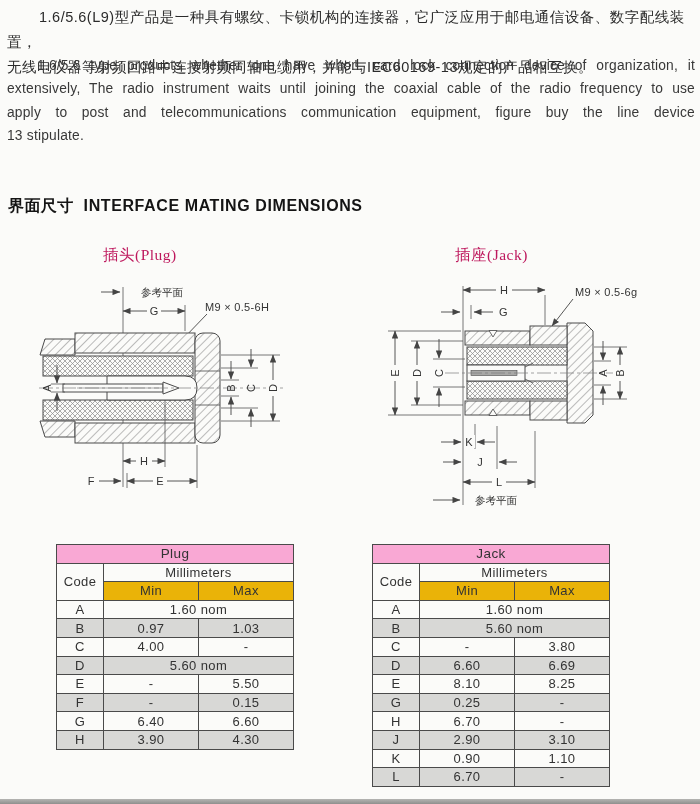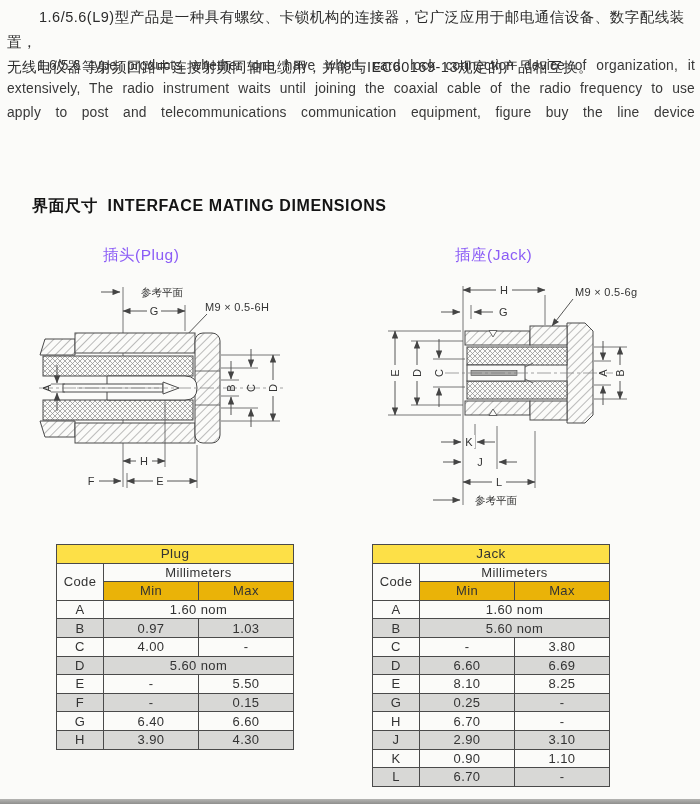--- a/index.html
+++ b/index.html
@@ -7,29 +7,29 @@
         font-family:"Liberation Sans","DejaVu Sans",sans-serif;color:#2e2e2e;}
   .abs{position:absolute;}
   
   .zh-line{width:688px;font-size:14.5px;line-height:25px;letter-spacing:.5px;color:#2b2b2b;}
   .zh-indent{text-indent:32px;}
   .en-line{width:688px;font-size:13.8px;line-height:23.4px;color:#383838;
            text-align:justify;text-align-last:justify;letter-spacing:.2px;}
   .en-first{text-indent:30px;}
   .en-last{text-align-last:left;}
   
-  .heading{font-size:16px;font-weight:bold;color:#141414;letter-spacing:.4px;margin-left:24px;}
+  .heading{font-size:16px;font-weight:bold;color:#141414;letter-spacing:.4px;}
   .heading .en{margin-left:10px;letter-spacing:.6px;}
-  .draw-title{font-size:15.5px;color:#8b5cf6;letter-spacing:.5px;}
+  .draw-title{font-size:15.5px;color:#be185d;letter-spacing:.5px;font-family:Liberation Serif, serif;}
   
   table.dim{border-collapse:collapse;table-layout:fixed;width:237px;
             font-size:13px;color:#333;letter-spacing:.4px;}
   table.dim td,table.dim th{border:1.4px solid #4a4a4a;text-align:center;
             height:17.6px;padding:0;font-weight:normal;overflow:hidden;}
-  table.dim .ttl{background:#fde047;font-size:13.5px;}
+  table.dim .ttl{background:#f9a8d4;font-size:13.5px;}
   table.dim .hdr{background:#eab308;}
   table.dim tr.shade td{background:#d8d8d6;}
   table.dim col.c-code{width:47px;}
   table.dim col.c-min{width:95px;}
   table.dim col.c-max{width:95px;}
   
   svg text{font-family:"Liberation Sans","DejaVu Sans",sans-serif;fill:#333;}
   .dimtxt{font-size:11px;}
   .cjktxt{font-size:10.5px;}
   .m9txt{font-size:11px;letter-spacing:.3px;}
@@ -43,20 +43,21 @@
 
   <div class="abs" style="left:7px;top:5px;">
     <div class="zh-line zh-indent">1.6/5.6(L9)型产品是一种具有螺纹、卡锁机构的连接器，它广泛应用于邮电通信设备、数字配线装置，</div>
     <div class="zh-line">无线电仪器等射频回路中连接射频同轴电缆用，并能与IEC60169-13规定的产品相互换。</div>
   </div>
 
   <div class="abs" style="left:7px;top:54px;">
     <div class="en-line en-first">1.6/5.6 type products whether one have whorl, card lock connection device of organization, it</div>
     <div class="en-line">extensively, The radio instrument waits until joining the coaxial cable of the radio frequency to use</div>
     <div class="en-line">apply to post and telecommunications communication equipment, figure buy the line device</div>
+    <div class="en-line en-last">13 stipulate.</div>
   </div>
 
   <div class="abs heading" style="left:8px;top:196px;">
     <span>界面尺寸</span><span class="en">INTERFACE MATING DIMENSIONS</span>
   </div>
 
   <div class="abs draw-title" style="left:103px;top:245px;">插头(Plug)</div>
   <div class="abs draw-title" style="left:455px;top:245px;">插座(Jack)</div>
 
   <svg class="abs" style="left:35px;top:281px;" width="320" height="255" viewBox="0 0 320 255">

